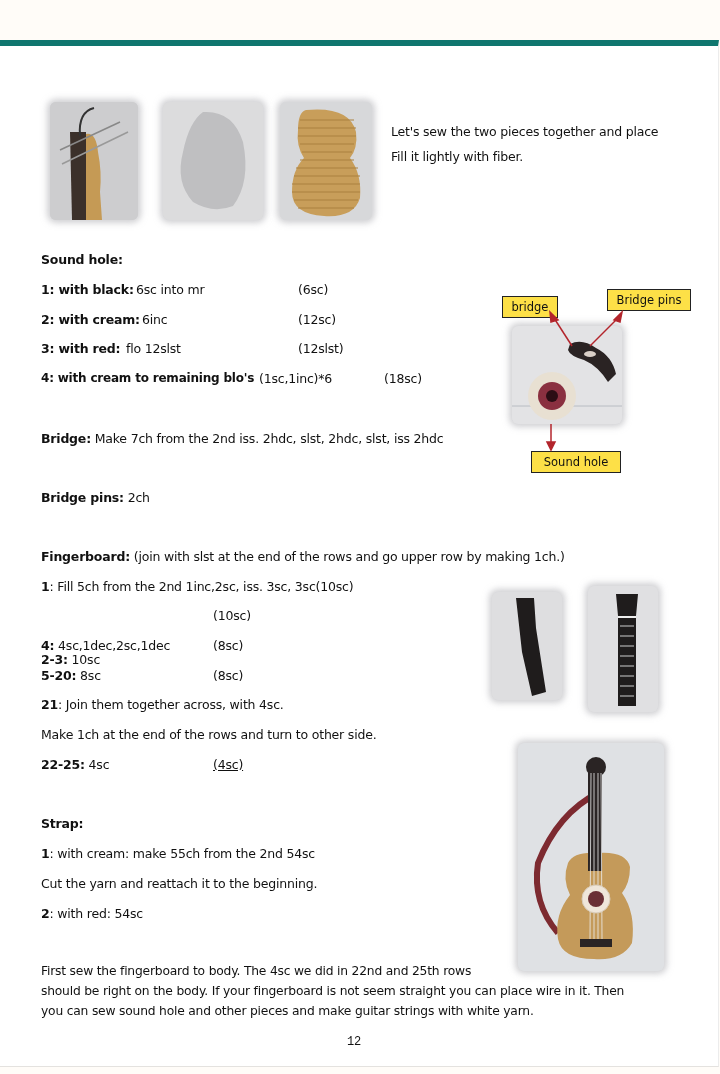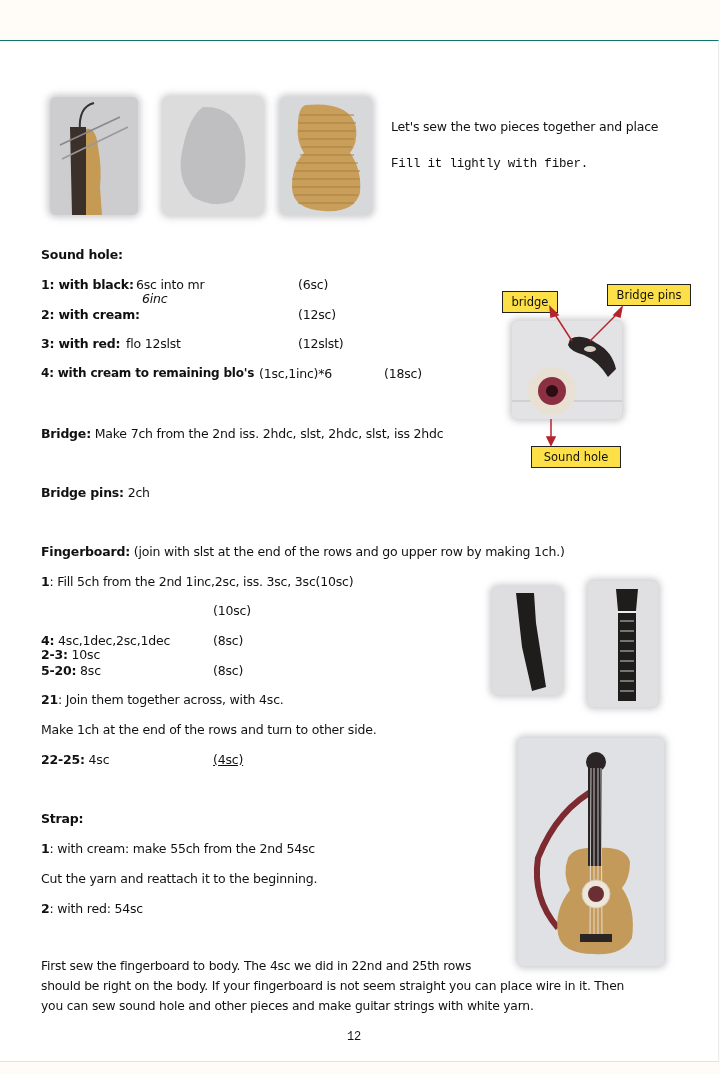--- a/index.html
+++ b/index.html
@@ -5,21 +5,21 @@
     html, body { margin: 0; padding: 0; }
     body {
       width: 720px; height: 1074px; position: relative; overflow: hidden;
       background: #fffcf8;
       font-family: "DejaVu Sans", sans-serif;
       color: #111;
     }
     .page {
       position: absolute; left: 0; top: 40px; width: 718px; height: 1020px;
       background: #ffffff;
-      border-top: 1px solid #0f766e;
+      border-top: 6px solid #0f766e;
       border-bottom: 1px solid #e4e2df;
       border-right: 1px solid #ececec;
     }
     .txt { position: absolute; font-size: 12.5px; white-space: nowrap; letter-spacing: -0.2px; }
     .b { font-weight: bold; }
     .photo {
       position: absolute; border-radius: 6px; overflow: hidden;
       box-shadow: 0 0 6px 3px rgba(170,170,175,0.55);
       background: #d9d9db;
     }
@@ -65,30 +65,30 @@
           <line x1="14" y1="74" x2="80" y2="74"></line>
         <line x1="12" y1="82" x2="80" y2="82"></line>
           <line x1="12" y1="90" x2="80" y2="90"></line>
         <line x1="14" y1="98" x2="78" y2="98"></line>
           <line x1="18" y1="106" x2="74" y2="106"></line>
       </g>
     </svg>
   </div>
 
   <div class="txt" style="left:391px;top:78px;">Let's sew the two pieces together and place</div>
-  <div class="txt" style="left:391px;top:116px;font-family:Liberation Mono, monospace;">Fill it lightly with fiber.</div>
+  <div class="txt" style="left:391px;top:103px;">Fill it lightly with fiber.</div>
 
   <div class="txt b" style="left:41px;top:206px;">Sound hole:</div>
 
   <div class="txt b" style="left:41px;top:236px;">1: with black:</div>
   <div class="txt" style="left:136px;top:236px;">6sc into mr</div>
   <div class="txt" style="left:298px;top:236px;">(6sc)</div>
 
   <div class="txt b" style="left:41px;top:266px;">2: with cream:</div>
-  <div class="txt" style="left:142px;top:250px;font-style:italic;">6inc</div>
+  <div class="txt" style="left:142px;top:266px;">6inc</div>
   <div class="txt" style="left:298px;top:266px;">(12sc)</div>
 
   <div class="txt b" style="left:41px;top:295px;">3: with red:</div>
   <div class="txt" style="left:126px;top:295px;">flo 12slst</div>
   <div class="txt" style="left:298px;top:295px;">(12slst)</div>
 
   <div class="txt b" style="left:41px;top:325px;font-size:12px;">4: with cream to remaining blo's</div>
   <div class="txt" style="left:259px;top:325px;">(1sc,1inc)*6</div>
   <div class="txt" style="left:384px;top:325px;">(18sc)</div>
 

